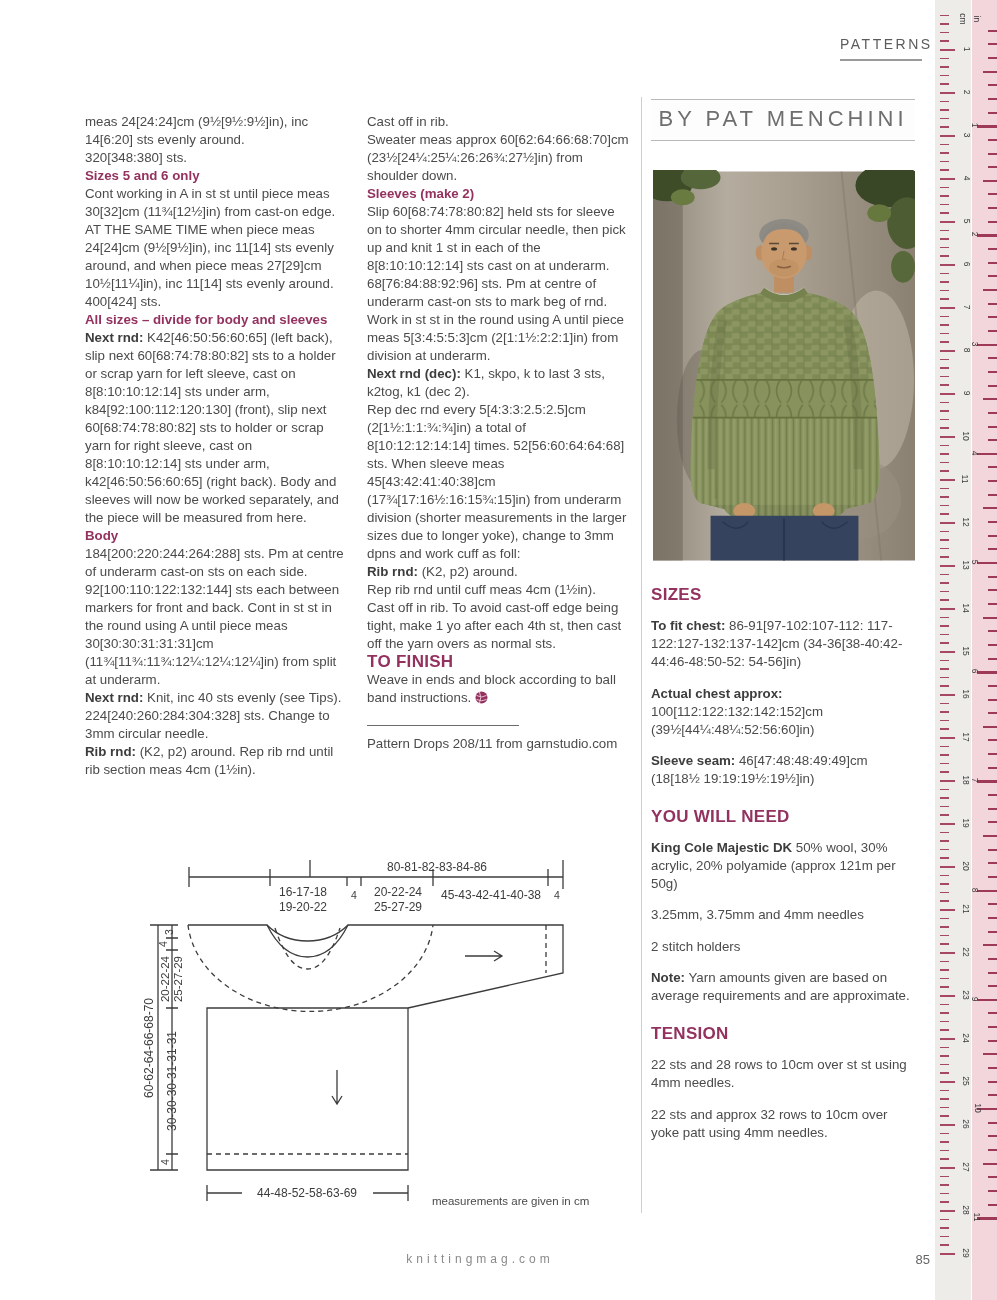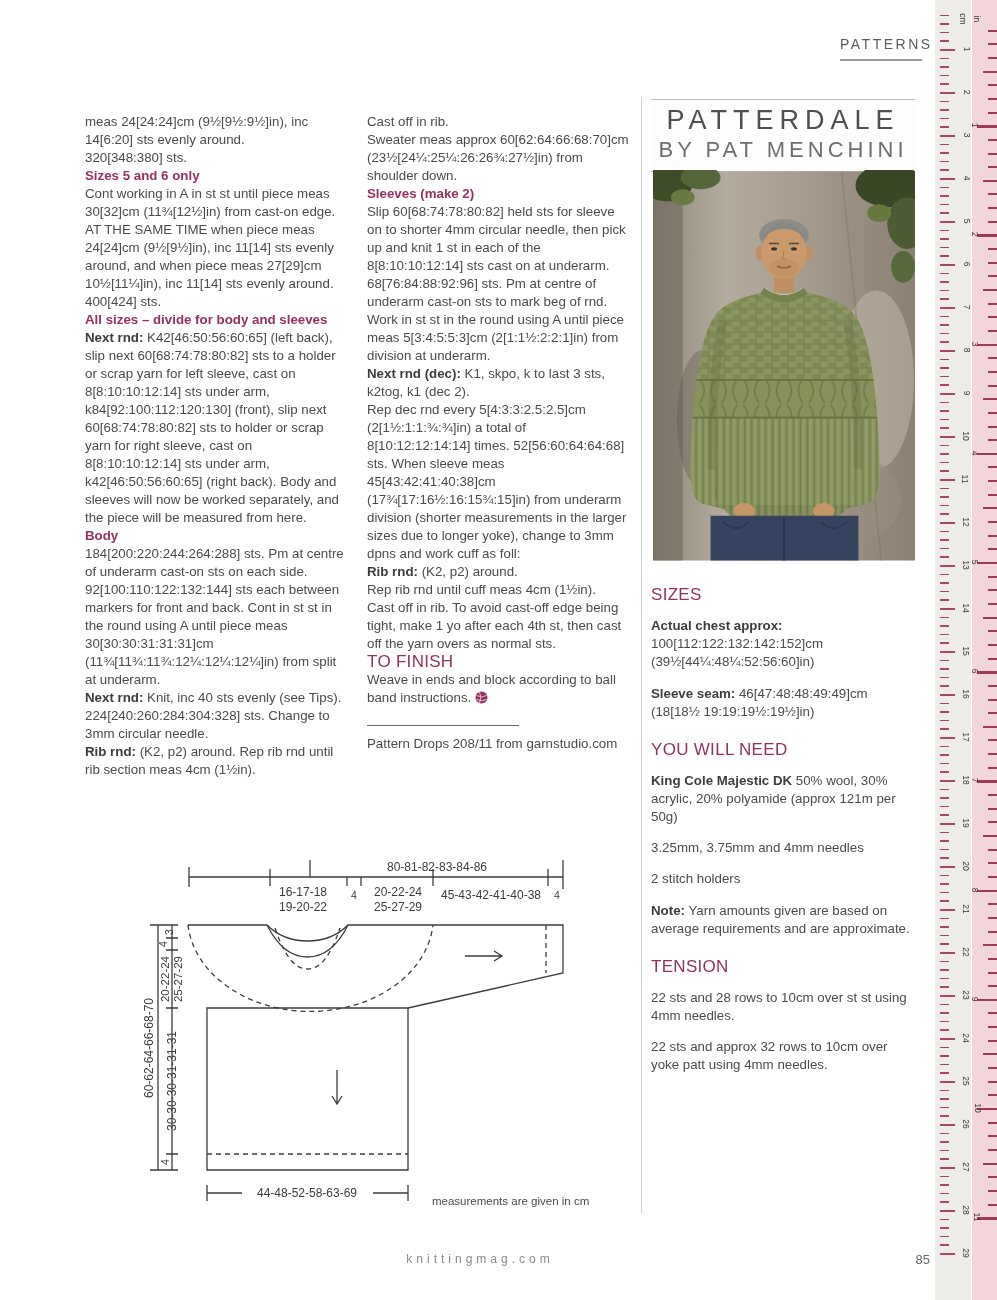--- a/index.html
+++ b/index.html
@@ -7,21 +7,21 @@
         font-family:"Liberation Sans",sans-serif;color:#4b4b4b}
   
   .patterns-header{position:absolute;top:36px;left:840px;width:80px;text-align:center;
     font-size:14px;letter-spacing:2.5px;color:#5b5b5b}
   .patterns-underline{position:absolute;top:59px;left:840px;width:82px;height:2px;background:#9a9a9a}
   
   .col{position:absolute;top:113px;width:264px;font-size:13.3px;line-height:18px}
   .col p{margin:0}
   .lead{font-weight:bold;color:#3d3d3d}
   .subhead{color:#93315f;font-weight:bold}
-  .bighead{color:#93315f;font-weight:normal;font-size:17px;letter-spacing:.3px;margin:20px 0 6px}
+  .bighead{color:#93315f;font-weight:bold;font-size:17px;letter-spacing:.3px;margin:20px 0 6px}
   .credit-divider{width:152px;height:0;border-top:1px solid #6b6b6b;margin:16px 0 9px}
   .italic-note{font-style:italic;color:#555}
   .inline-icon{display:inline-block;vertical-align:-2px;margin-left:4px}
   
   .title-block{position:absolute;left:651px;top:99px;width:264px;text-align:center;
     border-top:1px solid #b9b9b9;border-bottom:1px solid #b9b9b9;padding:5px 0 8px;background:#fdfdfd}
   .title1{font-size:27px;letter-spacing:6px;color:#4f4f4f;font-weight:normal}
   .title2{font-size:22px;letter-spacing:4px;color:#6e6e6e;margin-top:1px}
   .photo{position:absolute;left:653px;top:170px;width:262px;height:392px}
   .col3{position:absolute;left:651px;top:566px;width:266px;font-size:13.3px;line-height:18px}
@@ -87,21 +87,20 @@
             <circle cx="6.5" cy="6.5" r="6" fill="#93315f"></circle>
             <path d="M1.5,4.5 Q6.5,7.5 11.5,4.5 M1.5,8.5 Q6.5,11 11.5,8.5 M4.5,1 Q7,6.5 4.5,12" stroke="#e6c4d2" stroke-width="1" fill="none"></path>
           </svg></span></p>
     <div class="credit-divider"></div>
     <p>Pattern Drops 208/11 from garnstudio.com</p>
   </div>
 
   <div class="vdivider"></div>
 
   <div class="title-block">
-    <div class="title1">PATTERDALE</div>
     <div class="title2">BY PAT MENCHINI</div>
   </div>
 
   <div class="photo">
     <svg width="262" height="392" viewBox="0 0 264 392">
       <defs>
         <linearGradient id="wall" x1="0" y1="0" x2="1" y2="0">
           <stop offset="0" stop-color="#8e8679"></stop>
             <stop offset="0.28" stop-color="#b4ac9f"></stop>
           <stop offset="0.55" stop-color="#a89e8f"></stop>
@@ -184,20 +183,21 @@
 
         <path d="M58,347 H207 V392 H58 Z" fill="#36435f"></path>
         <path d="M132,350 V392" stroke="#2a3550" stroke-width="2"></path>
         <path d="M70,353 Q85,366 96,353 M196,353 Q181,366 170,353" stroke="#2a3550" stroke-width="1.5" fill="none"></path>
       </g>
     </svg>
   </div>
 
   <div class="col3">
     <p class="bighead">SIZES</p>
+    <p><span class="lead">To fit chest:</span><span> 86-91[97-102:107-112: 117-122:127-132:137-142]cm (34-36[38-40:42-44:46-48:50-52: 54-56]in)</span></p>
     <p><span class="lead">Actual chest approx:</span><span> 100[112:122:132:142:152]cm (39½[44¼:48¼:52:56:60]in)</span></p>
     <p><span class="lead">Sleeve seam:</span><span> 46[47:48:48:49:49]cm (18[18½ 19:19:19½:19½]in)</span></p>
 
     <p class="bighead">YOU WILL NEED</p>
     <p><span class="lead">King Cole Majestic DK</span><span> 50% wool, 30% acrylic, 20% polyamide (approx 121m per 50g)</span></p>
     <p>3.25mm, 3.75mm and 4mm needles</p>
     <p>2 stitch holders</p>
     <p><span class="lead">Note:</span><span> Yarn amounts given are based on average requirements and are approximate.</span></p>
 
     <p class="bighead">TENSION</p>

